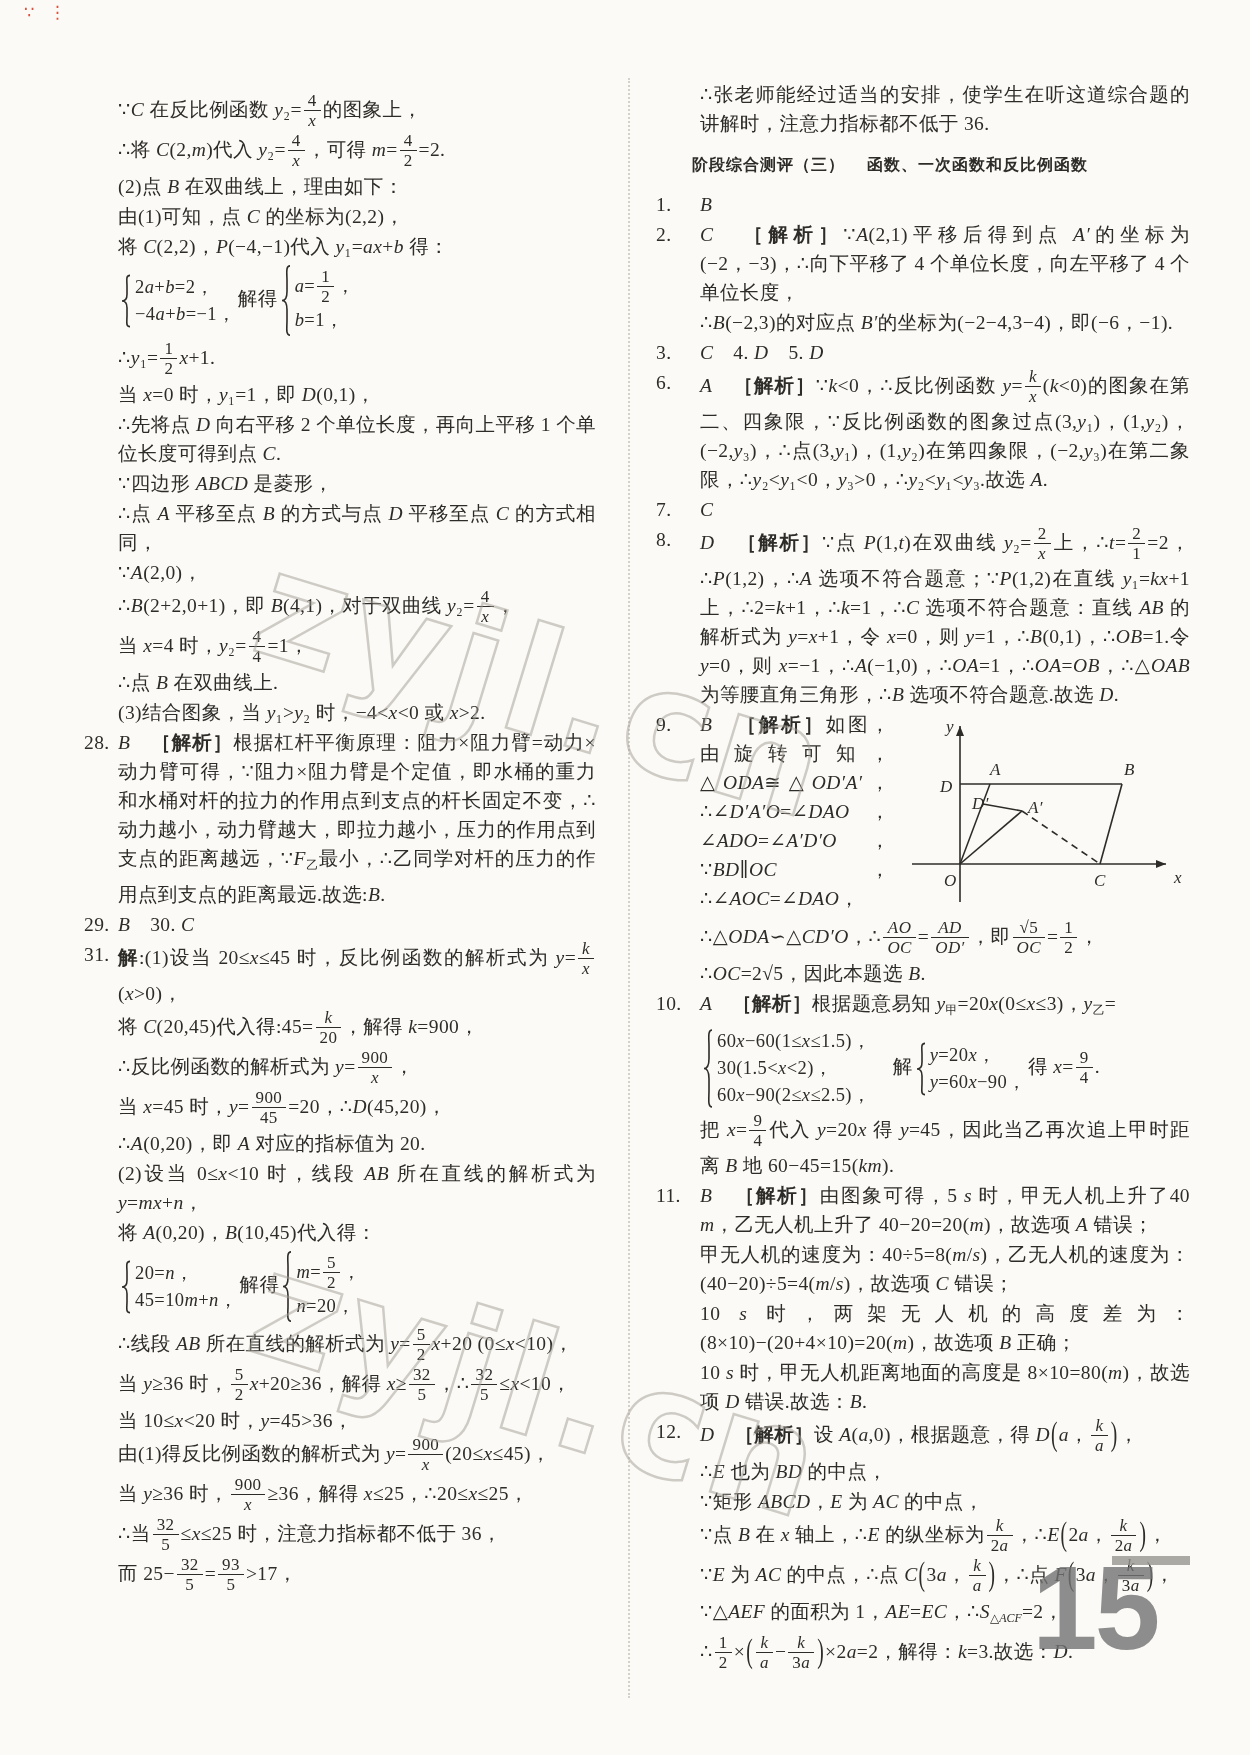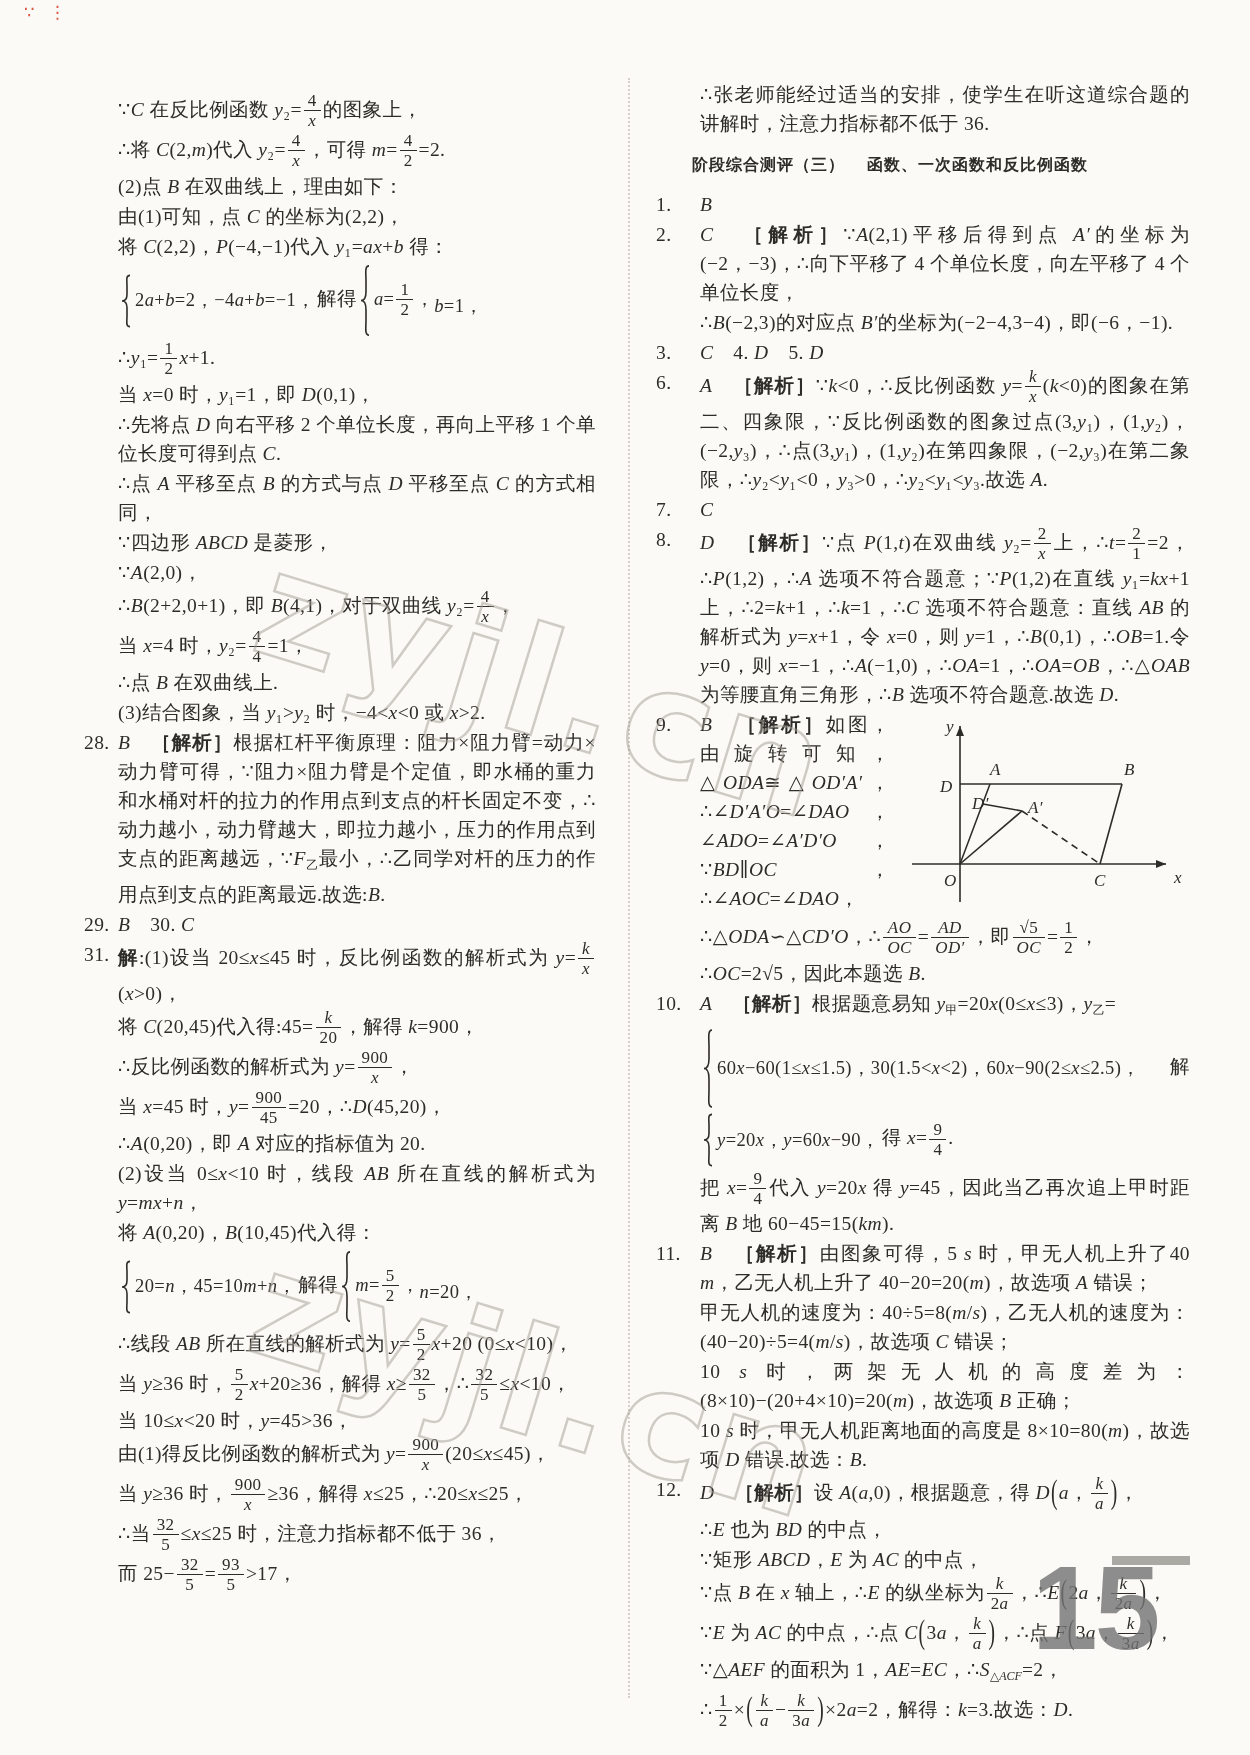--- a/index.html
+++ b/index.html
@@ -20,21 +20,21 @@
   b.hz{font-family:"Liberation Sans","DejaVu Sans",sans-serif;font-weight:700;margin-top:48px;}
   .hdr{font-family:"Liberation Sans","DejaVu Sans",sans-serif;font-weight:700;
        font-size:16px;line-height:30px;margin:12px 0 10px -8px;letter-spacing:1px;white-space:nowrap;}
   .hdr .gap{display:inline-block;width:22px;}
   .frac{display:inline-flex;flex-direction:column;vertical-align:middle;
         text-align:center;font-size:17px;line-height:19px;margin:0 2px;position:relative;top:-1px;}
   .fr-n{padding:0 4px;}
   .fr-d{padding:0 4px;border-top:1.3px solid #2e2c29;}
   sub.sb{font-size:12px;vertical-align:-4px;letter-spacing:0;}
   .cases{display:inline-flex;align-items:center;vertical-align:middle;margin:2px 2px;}
-  .cases .rows{display:flex;flex-direction:row;justify-content:center;align-items:flex-end;}
+  .cases .rows{display:flex;flex-direction:column;justify-content:center;}
   .cases .rows .row{line-height:27px;text-align:left;font-size:18.5px;}
   .brace-svg{margin-right:3px;}
   .bp{display:inline-block;transform:scaleY(1.75);margin:0 1px;position:relative;top:-1px;}
   .figwrap{float:right;width:292px;margin:2px 0 4px 8px;}
   .clearR{clear:right;}
   #divider{position:absolute;left:628px;top:78px;height:1620px;width:0;
            border-left:2px dotted #ccc7bd;opacity:.8;}
   .wm{position:absolute;font-family:"DejaVu Sans","Liberation Sans",sans-serif;
       font-weight:700;font-size:148px;letter-spacing:8px;color:rgba(0,0,0,0);
       -webkit-text-stroke:2.5px #a39e95;opacity:.5;transform:rotate(17deg);white-space:nowrap;
@@ -91,22 +91,22 @@
             </span>，</span>
           <span class="row"><i>b</i>=1，</span>
         </span>
       </span></div>
     <div class="para">∴<i>y</i>₁=<span class="frac">
         <span class="fr-n">1</span>
         <span class="fr-d">2</span>
       </span><i>x</i>+1.</div>
     <div class="para">当 <i>x</i>=0 时，<i>y</i>₁=1，即 <i>D</i>(0,1)，</div>
     <div class="para">∴先将点 <i>D</i> 向右平移 2 个单位长度，再向上平移 1 个单位长度可得到点 <i>C</i>.</div>
+    <div class="para">∵四边形 <i>ABCD</i> 是菱形，</div>
     <div class="para">∴点 <i>A</i> 平移至点 <i>B</i> 的方式与点 <i>D</i> 平移至点 <i>C</i> 的方式相同，</div>
-    <div class="para">∵四边形 <i>ABCD</i> 是菱形，</div>
     <div class="para">∵<i>A</i>(2,0)，</div>
     <div class="para">∴<i>B</i>(2+2,0+1)，即 <i>B</i>(4,1)，对于双曲线 <i>y</i>₂=<span class="frac">
         <span class="fr-n">4</span>
         <span class="fr-d"><i>x</i></span>
       </span>，</div>
     <div class="para">当 <i>x</i>=4 时，<i>y</i>₂=<span class="frac">
         <span class="fr-n">4</span>
         <span class="fr-d">4</span>
       </span>=1，</div>
     <div class="para">∴点 <i>B</i> 在双曲线上.</div>

